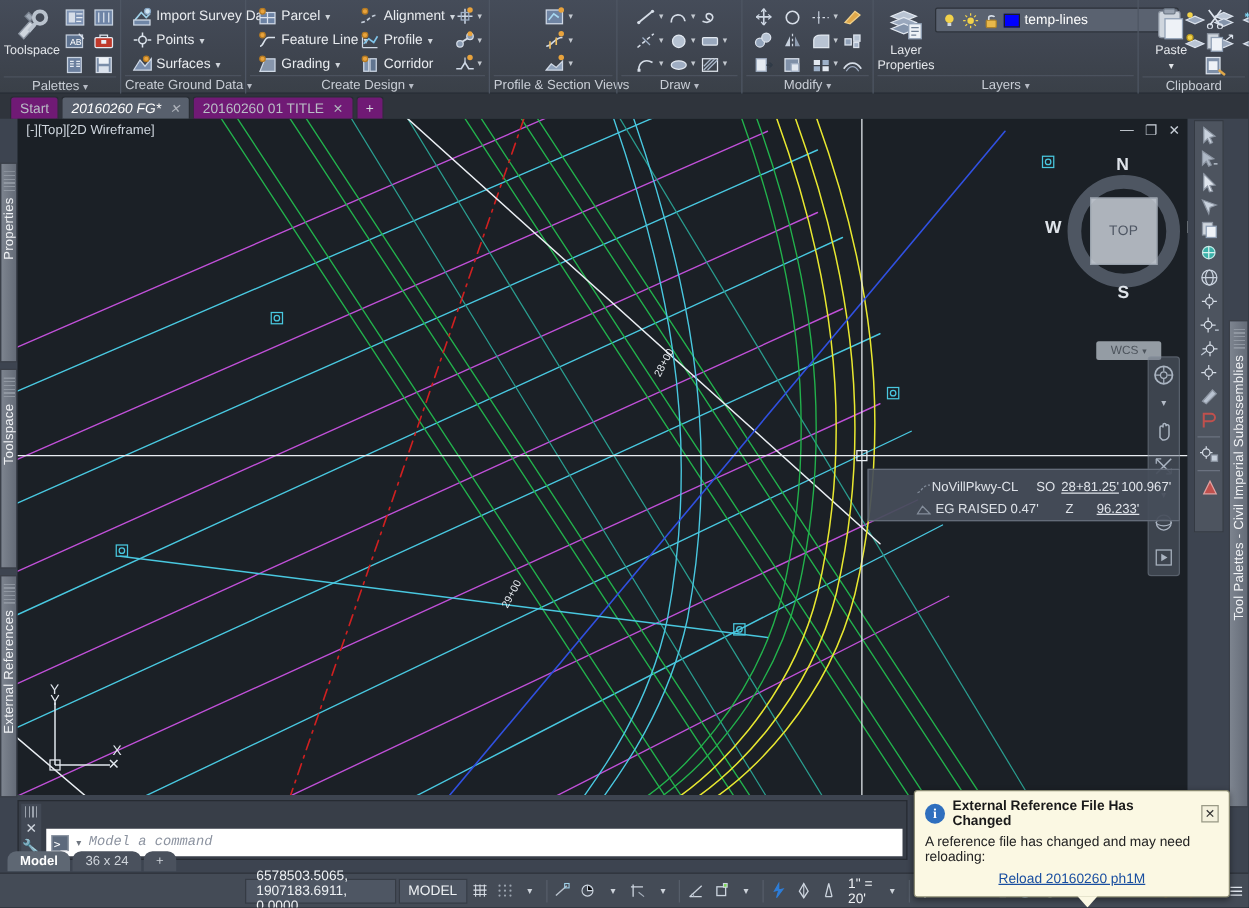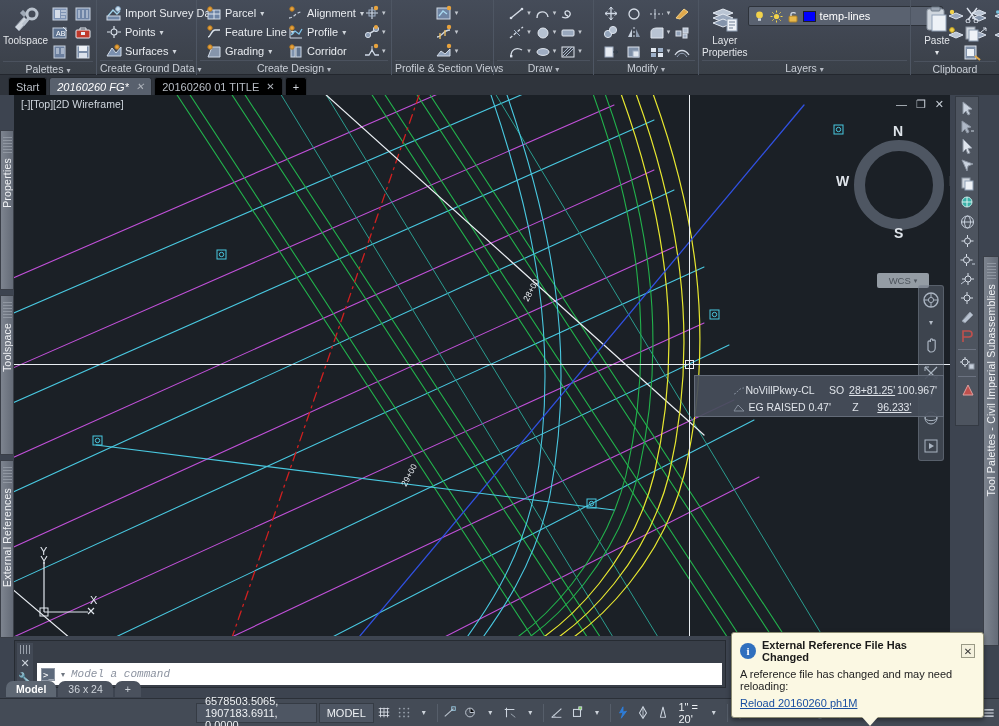--- a/index.html
+++ b/index.html
@@ -51,21 +51,21 @@
   
   .layer-ctl { display:flex; align-items:center; gap:4px; height:20px; width:195px;
     background:#5a6270; border:1px solid #2d323a; border-radius:2px; padding:0 4px; }
   .layer-ctl .swatch { width:13px; height:11px; border:1px solid #1c1f24; }
   .layer-ctl .lname { font-size:11px; color:#fff; flex:1; }
   .layer-ctl .arr { font-size:8px; color:#dfe3e8; }
 
   
   .tabbar { position:absolute; left:0; top:75px; width:999px; height:20px; background:#2f343c; display:flex; align-items:flex-end; padding-left:8px;}
   .dtab { height:18px; display:flex; align-items:center; padding:0 7px; font-size:11px; color:#b9bec6;
-          background:#000000; border:1px solid #282d34; border-bottom:none; border-radius:3px 3px 0 0; margin-right:2px;}
+          background:#701a75; border:1px solid #282d34; border-bottom:none; border-radius:3px 3px 0 0; margin-right:2px;}
   .dtab.active { background:#5c6personally; background:#5b6personally; background:#58606d; color:#ffffff;font-style:italic; }
   .dtab .x { font-size:10px; margin-left:7px; color:#aeb3bb; }
   .dtab.plus { padding:0 7px; color:#d4d8de; }
 
   
   .vbar { position:absolute; background:linear-gradient(90deg,#7d848f,#646b77); border:1px solid #3a3f48; }
   .vtext { writing-mode:vertical-rl; transform:rotate(180deg); font-size:10.5px; color:#f0f2f5; white-space:nowrap;
            letter-spacing:.2px; }
   .vbar-inner { display:flex; flex-direction:column; align-items:center; height:100%; padding-top:6px; gap:5px; }
   .grip { width:9px; height:16px; background:
@@ -137,21 +137,21 @@
                font-size:11px; color:#eef1f4; margin-left:2px;}
 
   
   .balloon { position:absolute; left:731px; top:632px; width:253px; background:#fbf8e3; border:1px solid #8a8a72;
              border-radius:3px; box-shadow:0 2px 5px rgba(0,0,0,.45); padding:6px 8px 8px 8px; color:#222; }
   .balloon .bt { display:flex; align-items:center; gap:6px; }
   .balloon .bt .title { font-size:11px; font-weight:bold; color:#1a1a1a; flex:1; }
   .balloon .bx { width:14px; height:14px; border:1px solid #9a9a86; background:#f4f1dd; font-size:10px;
                  display:flex; align-items:center; justify-content:center; color:#333; }
   .balloon .bmsg { font-size:11px; margin-top:5px; color:#222; }
-  .balloon .blink { font-size:11px; margin-top:5px; color:#1a4fa0; text-decoration:underline; }
+  .balloon .blink { font-size:11px; margin-top:5px; color:#1a4fa0; text-decoration:underline;text-align:center; }
   .balloon .tail { position:absolute; left:130px; bottom:-9px; width:0;height:0;
                    border-left:8px solid transparent; border-right:8px solid transparent; border-top:9px solid #fbf8e3;}
   .icon-info { width:16px;height:16px;border-radius:50%;background:#2f6fbe;color:#fff;font-size:11px;font-weight:bold;
                display:flex;align-items:center;justify-content:center;font-family:"Liberation Serif",serif;}
   svg { display:block; }
 </style>
 </head>
 <body>
 
 <div id="app">
@@ -869,20 +869,21 @@
       <span>❐</span>
       <span>✕</span>
     </div>
 
     <div class="crosshair-h"></div>
     <div class="crosshair-v"></div>
     <div class="pickbox"></div>
 
     <div class="viewcube">
       <div class="vc-ring"></div>
+      <div class="vc-face">TOP</div>
       <div class="vc-n">N</div>
       <div class="vc-s">S</div>
       <div class="vc-e">E</div>
       <div class="vc-w">W</div>
       <div class="wcs">
           <span>WCS</span>
           <span style="font-size:7px">▾</span>
         </div>
     </div>
 

